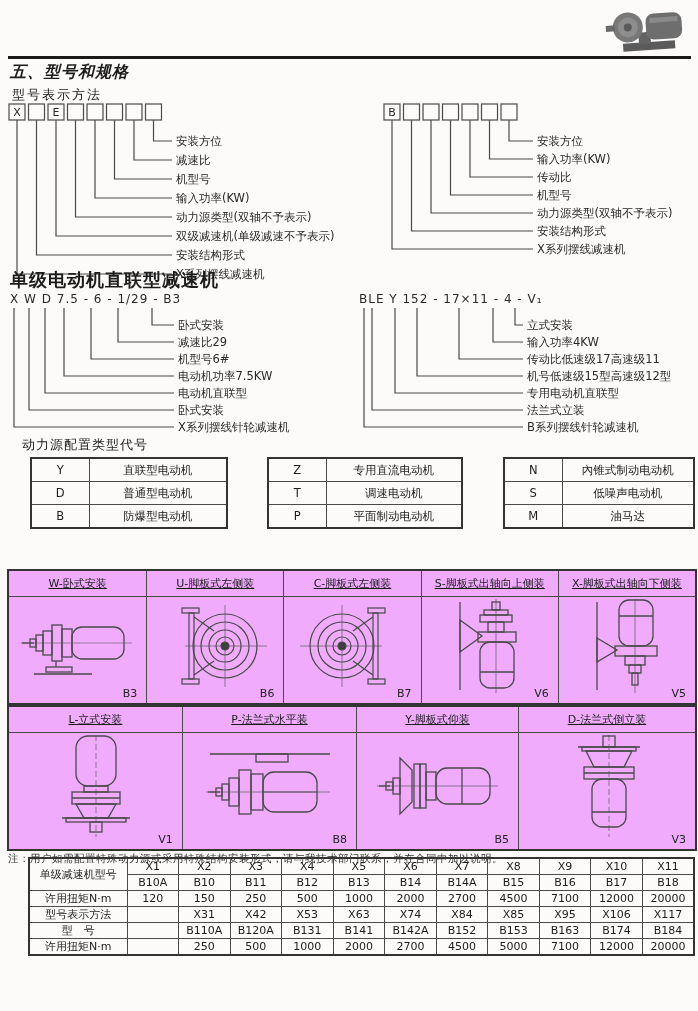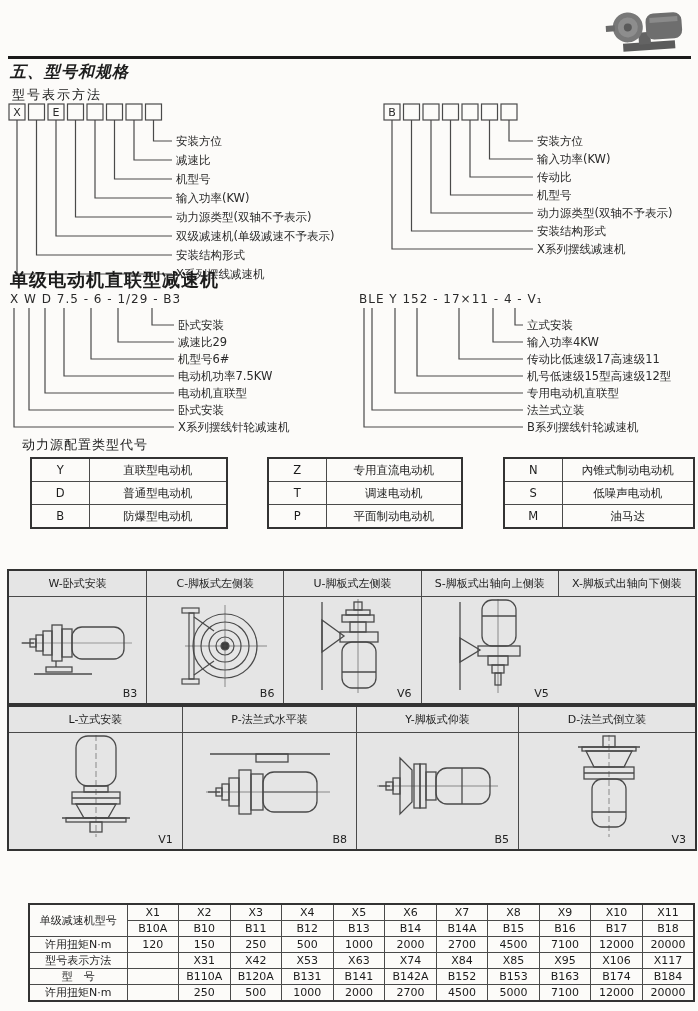--- a/index.html
+++ b/index.html
@@ -12,21 +12,21 @@
   .rule{height:3px;background:#1a1a1a;}
   svg text{fill:#2a2a2a;}
   .treelabel{font-size:11.5px;}
   .boxletter{font-size:11px;}
   .modeltext{font-size:12px;letter-spacing:1px;}
   
   table.ptab{border-collapse:collapse;table-layout:fixed;}
   table.ptab td{border:1px solid #4a4a4a;height:22px;text-align:center;font-size:11.5px;padding:0;}
   table.ptab{border:2px solid #333;}
   
-  .mtable{border:2px solid #333;background:#e5e5e5;}
+  .mtable{border:2px solid #333;background:#f0abfc;text-decoration:underline;}
   .mrow{display:grid;}
   .cols5{grid-template-columns:repeat(5,1fr);}
   .cols4{grid-template-columns:25.2% 25.4% 23.6% 25.8%;}
   .mcell{border-left:1px solid #4a4a4a;position:relative;overflow:hidden;}
   .mcell:first-child{border-left:none;}
   .mhead{border-bottom:1px solid #4a4a4a;font-size:11px;text-align:center;}
   .mrow.body{border-bottom:2px solid #333;}
   .mrow.body:last-child{border-bottom:none;}
   .mhead .mcell{line-height:25px;white-space:nowrap;}
   .code{position:absolute;right:9px;bottom:3px;font-size:11px;color:#222;}
@@ -222,22 +222,22 @@
           <td>油马达</td>
         </tr>
   </tbody>
     </table>
 
   <div class="abs h1" style="left:10px;top:545px;font-size:15px;margin-top:36px;">六、安装结构形式代号</div>
 
   <div class="abs mtable" style="left:7px;top:569px;width:686px;">
     <div class="mrow cols5 mhead">
       <div class="mcell">W-卧式安装</div>
+      <div class="mcell">U-脚板式左侧装</div>
       <div class="mcell">C-脚板式左侧装</div>
-      <div class="mcell">U-脚板式左侧装</div>
       <div class="mcell">S-脚板式出轴向上侧装</div>
       <div class="mcell">X-脚板式出轴向下侧装</div>
     </div>
     <div class="mrow cols5 body" style="height:106px;">
       <div class="mcell">
         <svg class="illus" width="116" height="62" viewBox="0 0 116 62">
           <g fill="none" stroke="#4a4a4a" stroke-width="1.3">
             <line x1="1" y1="28" x2="112" y2="28" stroke-width="0.5"></line>
             <line x1="2" y1="28" x2="14" y2="28"></line>
               <rect x="10" y="24" width="6" height="8"></rect>
@@ -266,20 +266,39 @@
             <rect x="30" y="10" width="5" height="66"></rect>
             <rect x="23" y="5" width="17" height="5"></rect>
               <rect x="23" y="76" width="17" height="5"></rect>
             <line x1="35" y1="14" x2="55" y2="28"></line>
               <line x1="35" y1="72" x2="55" y2="58"></line>
           </g>
         </svg>
         <span class="code">B6</span>
       </div>
       <div class="mcell">
+        <svg class="illus" width="112" height="86" viewBox="0 0 112 86">
+          <g fill="none" stroke="#4a4a4a" stroke-width="1.2">
+            <circle cx="46" cy="43" r="32"></circle>
+              <circle cx="46" cy="43" r="24"></circle>
+            <circle cx="46" cy="43" r="16"></circle>
+              <circle cx="46" cy="43" r="9"></circle>
+            <circle cx="46" cy="43" r="4" fill="#3c3c3c"></circle>
+            <line x1="46" y1="2" x2="46" y2="84" stroke-width="0.6"></line>
+            <line x1="4" y1="43" x2="86" y2="43" stroke-width="0.6"></line>
+            <rect x="77" y="10" width="5" height="66"></rect>
+            <rect x="72" y="5" width="17" height="5"></rect>
+              <rect x="72" y="76" width="17" height="5"></rect>
+            <line x1="77" y1="14" x2="57" y2="28"></line>
+              <line x1="77" y1="72" x2="57" y2="58"></line>
+          </g>
+        </svg>
+        <span class="code">B7</span>
+      </div>
+      <div class="mcell">
         <svg class="illus" width="104" height="96" viewBox="0 0 104 96">
           <g fill="none" stroke="#4a4a4a" stroke-width="1.3">
             <line x1="22" y1="4" x2="22" y2="92"></line>
             <polygon points="22,22 44,38 22,54"></polygon>
             <line x1="58" y1="1" x2="58" y2="95" stroke-width="0.6"></line>
             <rect x="54" y="4" width="8" height="8"></rect>
               <rect x="46" y="12" width="24" height="5"></rect>
             <rect x="42" y="17" width="32" height="7"></rect>
               <rect x="50" y="24" width="16" height="10"></rect>
             <rect x="40" y="34" width="38" height="10"></rect>
@@ -376,23 +395,24 @@
               <line x1="32" y1="39" x2="82" y2="39"></line>
             <rect x="40" y="45" width="34" height="48" rx="10"></rect>
             <line x1="40" y1="78" x2="74" y2="78"></line>
           </g>
         </svg>
         <span class="code">V3</span>
       </div>
     </div>
   </div>
 
-
-
-  <table class="ttab abs" style="left:28px;top:903px;width:667px;">
+  <div class="abs note" style="left:8px;top:852px;">注：用户如需配置特殊动力源或采用特殊结构安装形式，请与我技术部门联系，并在合同中加以说明。</div>
+
+
+  <table class="ttab abs" style="left:28px;top:857px;width:667px;">
     <colgroup>
       <col style="width:98px">
         <col>
         <col>
         <col>
         <col>
         <col>
         <col>
         <col>
         <col>

